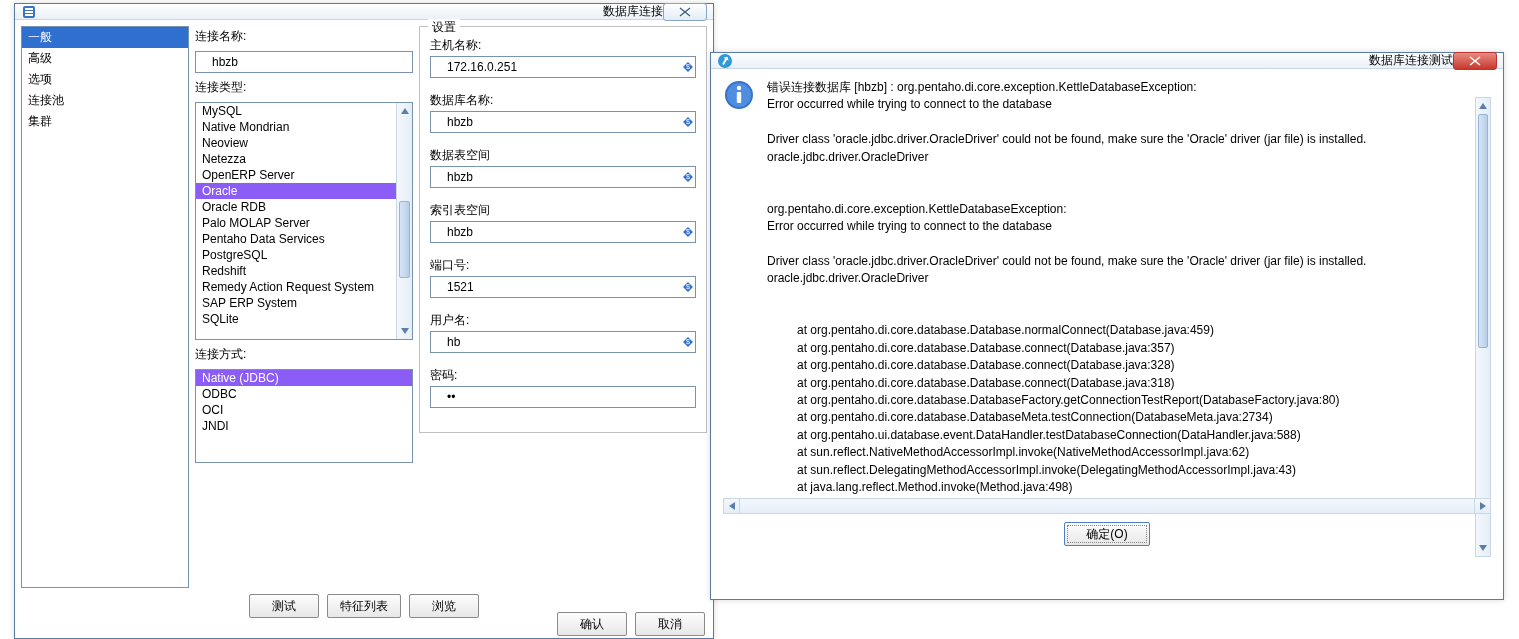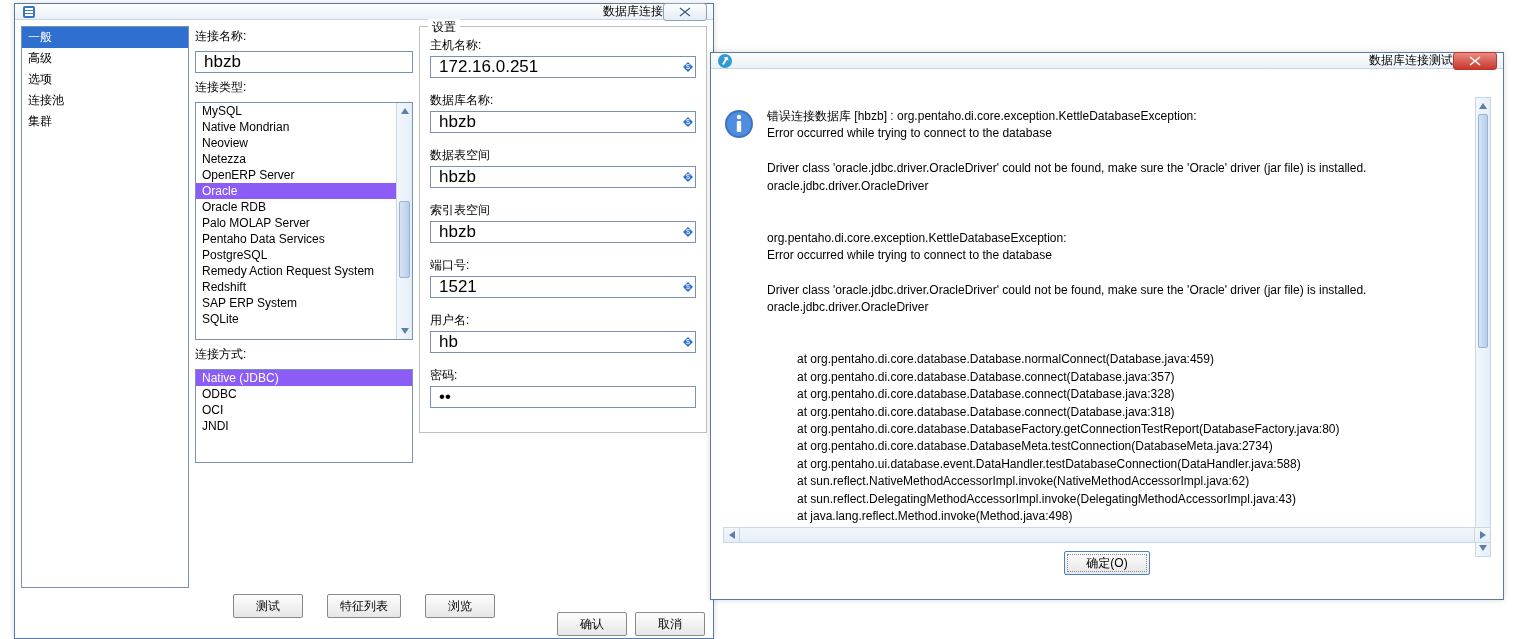--- a/index.html
+++ b/index.html
@@ -38,21 +38,21 @@
     width: 168px; border:1px solid #7a93ad; margin:6px 2px 0 6px; background:#fff;
   }
   .nav-item { padding:2px 6px; cursor:default;font-family:Liberation Serif, serif; }
   .nav-item.selected { background:#2f6fd0; color:#fff; }
 
   .center-col { width: 218px; margin:6px 2px 0 4px; display:flex; flex-direction:column; gap:4px; }
   .right-col  { flex:1; margin:6px 6px 0 4px; }
 
   .label { font-size:12px; color:#000; margin:2px 0; }
   .text-input {
-    width:100%; height:22px; border:1px solid #7a93ad; padding:2px 8px; font-size:17px;
+    width:100%; height:22px; border:1px solid #7a93ad; padding:2px 16px; font-size:12px;
     background:#fff; color:#000;
   }
 
   .listbox {
     border:1px solid #7a93ad; background:#fff; overflow:hidden; position:relative;
   }
   .listbox .items { overflow:hidden; }
   .listbox .item { padding:1px 6px; cursor:default; white-space:nowrap; }
   .listbox .item.selected { background:#8b5cf6; color:#fff; }
   .listbox .scrollbar {
@@ -75,34 +75,34 @@
   }
   .frow { margin-bottom:14px; }
   .input-wrap { position:relative; }
   .diamond {
     position:absolute; right:3px; top:50%; transform:translateY(-50%);
     width:10px; height:10px;
   }
   .diamond svg { display:block; }
 
   .btnbar-inner {
-    display:flex; justify-content:center; gap:24px; padding:6px 0;
+    display:flex; justify-content:center; gap:8px; padding:6px 0;
   }
   .btn {
     min-width:70px; height:24px; border:1px solid #8a8a8a; border-radius:2px;
     background:linear-gradient(#fdfdfd,#e7e7e7);
     display:flex; align-items:center; justify-content:center; padding:0 12px;
     font-size:12px; color:#000;
   }
   .footer {
     position:absolute; bottom:2px; right:8px; display:flex; gap:8px;
   }
 
   
-  .dialog2 .body { padding:10px 12px 8px 12px; height:calc(100% - 28px); display:flex; flex-direction:column;margin-top:29px; }
+  .dialog2 .body { padding:10px 12px 8px 12px; height:calc(100% - 28px); display:flex; flex-direction:column; }
   .msg-top { display:flex; align-items:flex-start; gap:12px; }
   .info-icon { width:32px; height:32px; flex:none; }
   .errtext {
     flex:1; font-size:12px; line-height:1.45; color:#000;
     overflow:auto; max-height:420px; padding-right:24px;
     position:relative;
   }
   .errtext .indent { padding-left:30px; }
   .hscroll {
     height:16px; margin-top:2px;
@@ -161,22 +161,22 @@
             <div class="item">MySQL</div>
             <div class="item">Native Mondrian</div>
             <div class="item">Neoview</div>
             <div class="item">Netezza</div>
             <div class="item">OpenERP Server</div>
             <div class="item selected">Oracle</div>
             <div class="item">Oracle RDB</div>
             <div class="item">Palo MOLAP Server</div>
             <div class="item">Pentaho Data Services</div>
             <div class="item">PostgreSQL</div>
+            <div class="item">Redshift</div>
             <div class="item">Remedy Action Request System</div>
-            <div class="item">Redshift</div>
             <div class="item">SAP ERP System</div>
             <div class="item">SQLite</div>
           </div>
         <div class="scrollbar">
           <div class="arrow">
               <svg width="8" height="6">
                 <path d="M4 0 L8 6 H0 Z" fill="#5b7fa8"></path>
               </svg>
             </div>
           <div class="track">

